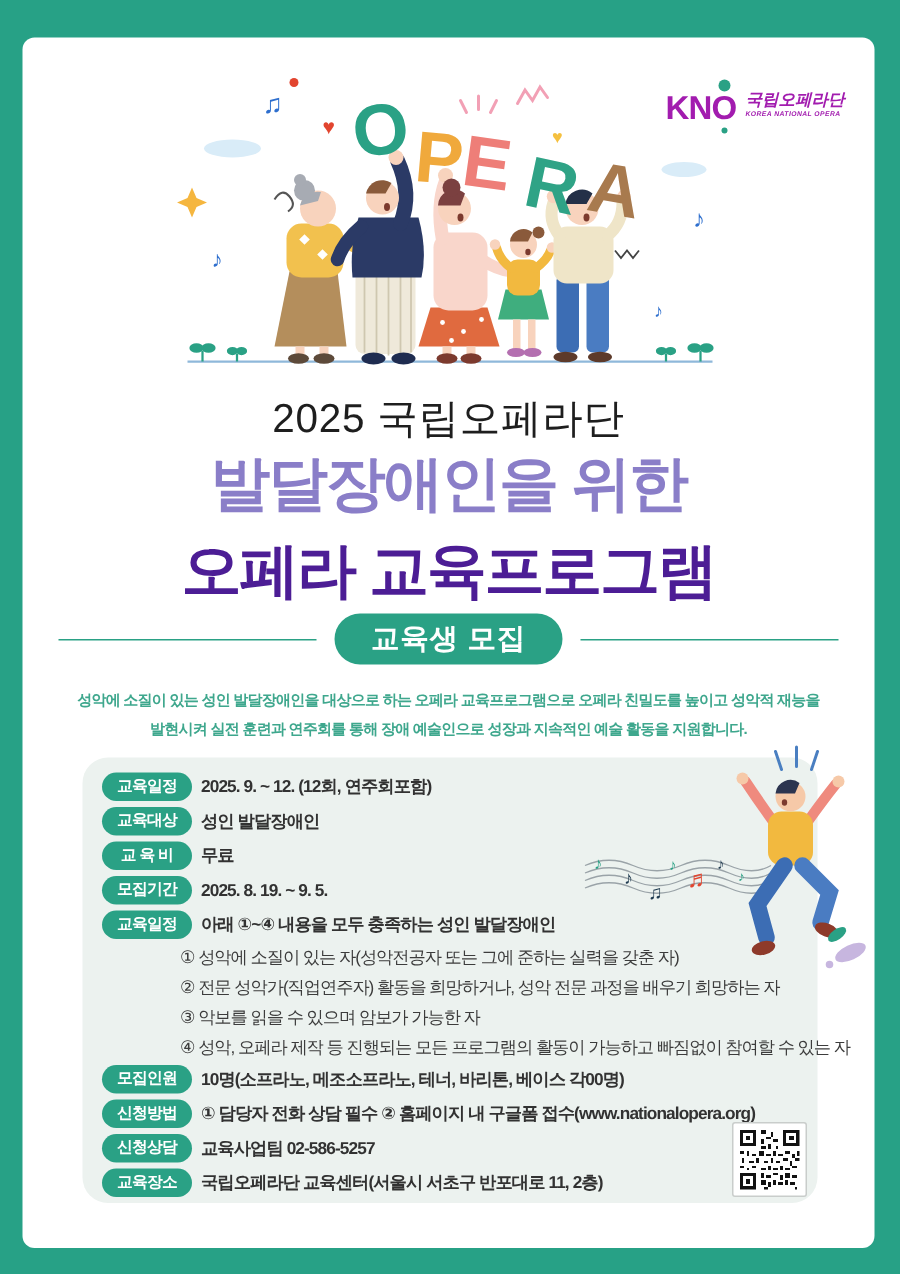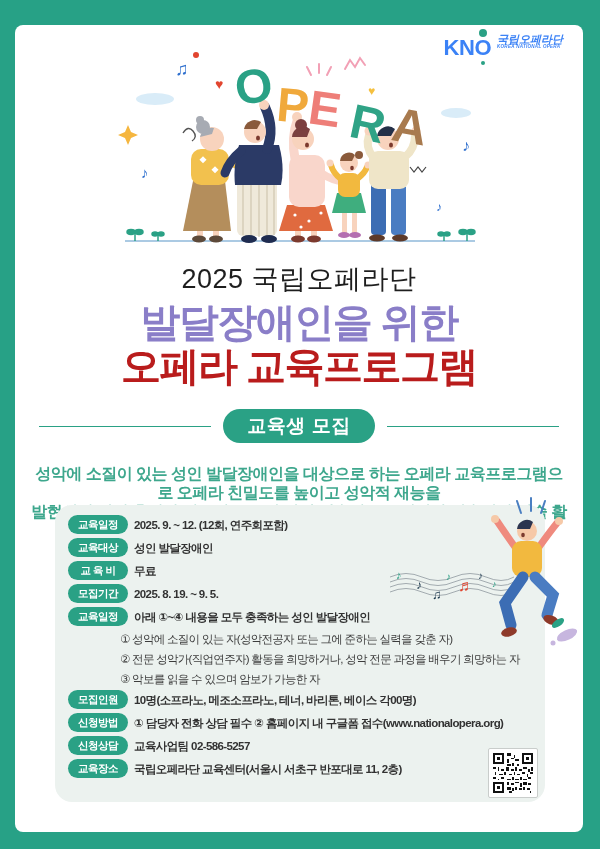--- a/index.html
+++ b/index.html
@@ -7,49 +7,49 @@
     width:600px;height:849px;position:relative;overflow:hidden;
     background:#27a186;
     font-family:"Liberation Sans","DejaVu Sans",sans-serif;
   }
   .inner{
     position:absolute;left:15px;top:25px;width:568px;height:807px;
     background:#ffffff;border-radius:8px;overflow:hidden;
   }
 
   
-  .logo{position:absolute;top:4px;right:20px;display:flex;align-items:flex-start;gap:6px;color:#3b82f6;z-index:5;}
+  .logo{position:absolute;top:28px;right:20px;display:flex;align-items:center;gap:6px;color:#a21caf;z-index:5;}
   .kno{font-size:22px;font-weight:800;letter-spacing:-0.5px;position:relative;line-height:22px;padding-top:8px;}
   .kno .o{position:relative;display:inline-block;}
   .kno .o::before{content:"";position:absolute;top:-8px;left:50%;transform:translateX(-50%);
     width:8px;height:8px;background:#2aa185;border-radius:50%;}
   .kno .o::after{content:"";position:absolute;bottom:-6px;left:50%;transform:translateX(-50%);
     width:4px;height:4px;background:#2aa185;border-radius:50%;}
   .logo-text{display:flex;flex-direction:column;line-height:1.1;padding-top:4px;font-style:italic;}
   .logo-text .kr{font-size:11px;font-weight:800;}
   .logo-text .en{font-size:4.5px;font-weight:700;letter-spacing:.3px;}
 
   
   .hero{position:absolute;left:0;top:8px;width:568px;height:230px;}
 
   
   .t1,.t2,.t3{position:absolute;left:0;width:100%;text-align:center;}
   .t1{top:236px;font-size:27px;font-weight:500;color:#1e1e1e;letter-spacing:0.5px;}
   .t2{top:270px;font-size:40px;font-weight:800;color:#8a7ec8;letter-spacing:-1.5px;}
-  .t3{top:314px;font-size:40px;font-weight:800;color:#b91c1c;letter-spacing:-1.5px;}
+  .t3{top:328px;font-size:40px;font-weight:800;color:#4c1d95;letter-spacing:-1.5px;}
 
   
   .badge-row{position:absolute;top:384px;left:0;right:0;display:flex;align-items:center;justify-content:center;gap:12px;}
   .rule{width:172px;height:0;border-top:1.5px solid #2aa185;}
   .badge{background:#2aa185;color:#fff;font-size:19px;font-weight:800;
     padding:4px 24px;border-radius:17px;letter-spacing:0.5px;white-space:nowrap;}
 
   
   .desc{position:absolute;top:423px;left:14px;right:14px;text-align:center;
-    color:#3ea78d;font-size:16px;font-weight:700;line-height:19px;letter-spacing:-0.5px;}
+    color:#3ea78d;font-size:10px;font-weight:700;line-height:19px;letter-spacing:-0.5px;}
 
   
   .info-box{position:absolute;left:40px;top:480px;width:490px;height:297px;
     background:#ecf2ef;border-radius:17px;padding:10px 0 0 13px;box-sizing:border-box;}
   .irow{display:flex;align-items:flex-start;margin-bottom:3px;}
   .pill{flex:0 0 60px;height:19px;line-height:19px;background:#2aa185;color:#fff;
     border-radius:10px;font-size:10.5px;font-weight:700;text-align:center;letter-spacing:-0.5px;}
   .val{margin-left:6px;font-size:11.5px;font-weight:700;color:#323232;line-height:20px;
     letter-spacing:-0.6px;white-space:nowrap;}
   .sub{margin-left:52px;font-size:11.5px;font-weight:500;color:#3c3c3c;line-height:18px;
@@ -232,20 +232,21 @@
       <span class="pill">모집기간</span>
       <span class="val">2025. 8. 19. ~ 9. 5.</span>
     </div>
     <div class="irow">
       <span class="pill">교육일정</span>
       <span class="val">아래 ①~④ 내용을 모두 충족하는 성인 발달장애인</span>
     </div>
     <div class="sub">① 성악에 소질이 있는 자(성악전공자 또는 그에 준하는 실력을 갖춘 자)</div>
     <div class="sub">② 전문 성악가(직업연주자) 활동을 희망하거나, 성악 전문 과정을 배우기 희망하는 자</div>
     <div class="sub">③ 악보를 읽을 수 있으며 암보가 가능한 자</div>
+    <div class="sub">④ 성악, 오페라 제작 등 진행되는 모든 프로그램의 활동이 가능하고 빠짐없이 참여할 수 있는 자</div>
     <div class="irow">
       <span class="pill">모집인원</span>
       <span class="val">10명(소프라노, 메조소프라노, 테너, 바리톤, 베이스 각00명)</span>
     </div>
     <div class="irow">
       <span class="pill">신청방법</span>
       <span class="val">① 담당자 전화 상담 필수 ② 홈페이지 내 구글폼 접수(www.nationalopera.org)</span>
     </div>
     <div class="irow">
       <span class="pill">신청상담</span>

